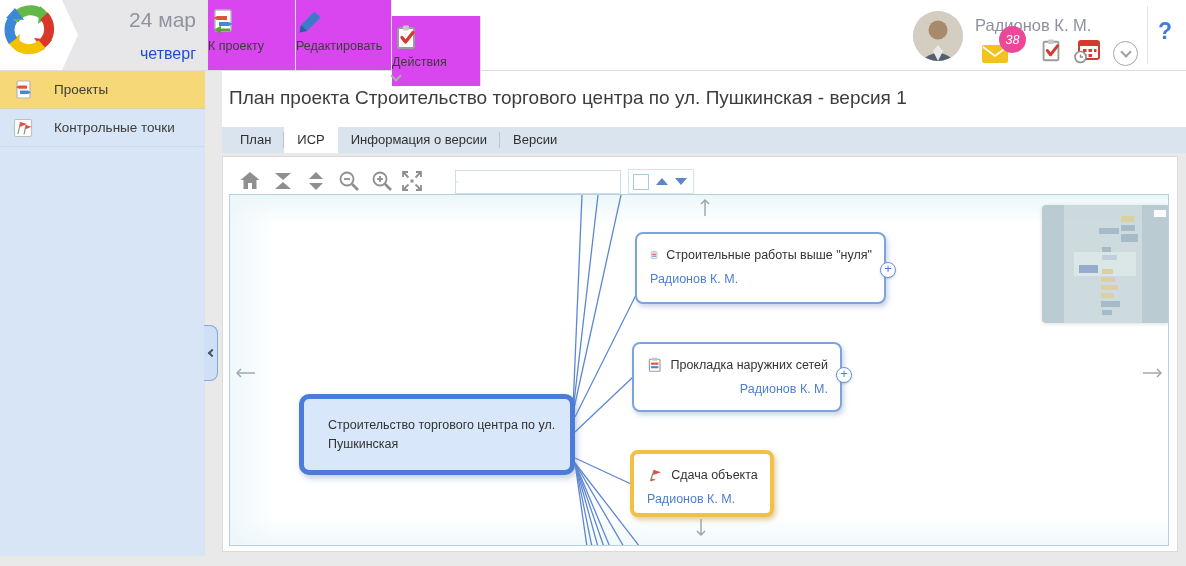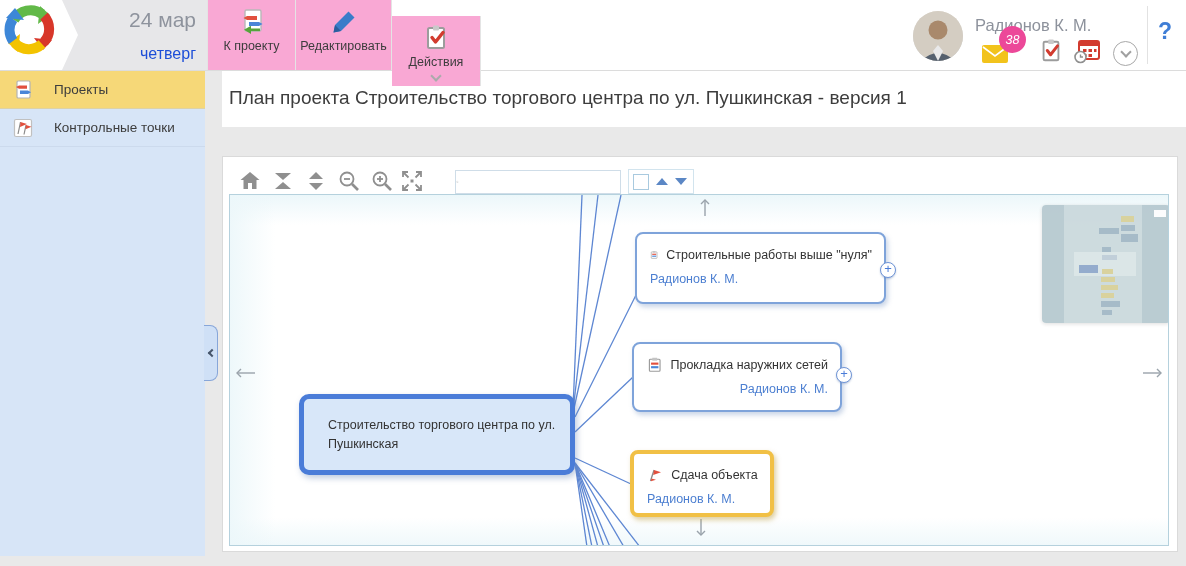--- a/index.html
+++ b/index.html
@@ -8,22 +8,22 @@
   .app { position:relative; width:1186px; height:566px; background:#e9e9e9; }
 
   
   .header { position:absolute; left:0; top:0; width:1186px; height:71px; background:#fff; border-bottom:1px solid #dcdcdc; z-index:30; }
   .logo-wrap { position:absolute; left:0; top:0; width:64px; height:70px; background:#fff; }
   .date-chip { position:absolute; left:62px; top:0; width:146px; height:70px; background:#e7e7e9;
                clip-path:polygon(0 0,100% 0,100% 100%,0 100%,16px 50%);
                display:flex; flex-direction:column; justify-content:center; align-items:flex-end; padding-right:12px; }
   .date-day { font-size:21px; color:#8e939d; line-height:24px;text-align:right; }
   .date-weekday { font-size:16px; color:#1d4ed8; line-height:19px;margin-top:12px; }
-  .hbtn { position:absolute; top:0; height:70px; background:#f9a8d4; border-right:1px solid #e4e4e4; cursor:pointer;
-          display:flex; flex-direction:column; align-items:center; }
+  .hbtn { position:absolute; top:0; height:70px; background:#d946ef; border-right:1px solid #e4e4e4; cursor:pointer;
+          display:flex; flex-direction:column; align-items:flex-start; }
   .hbtn .ic { margin-top:7px; height:30px; display:flex; align-items:center; }
   .hbtn .lbl { font-size:12.5px; color:#3c3c3c; margin-top:2px; }
   .chev { width:8px; height:8px; border-right:2px solid #ababab; border-bottom:2px solid #ababab; transform:rotate(45deg); margin-top:3px; }
   .avatar { position:absolute; left:913px; top:11px; width:50px; height:50px; border-radius:50%; overflow:hidden;
             background:linear-gradient(180deg,#e8e3da,#c2c8d0); cursor:pointer; }
   .user-name { position:absolute; left:975px; top:16px; width:170px; font-size:16.5px; color:#8d929c; }
   .mail-ic { position:absolute; left:981px; top:43px; cursor:pointer; }
   .mail-badge { position:absolute; left:999px; top:26px; width:27px; height:27px; border-radius:50%; background:#ec4899;
                 color:#fff; font-size:12.5px; display:flex; align-items:center; justify-content:center; z-index:2;font-style:italic; }
   .tasks-ic { position:absolute; left:1038px; top:38px; cursor:pointer; }
@@ -232,20 +232,26 @@
     </div>
   </div>
   <div class="panel-handle">
       <span class="chv"></span>
     </div>
 
   <div class="title-block">
     <div class="page-title">План проекта Строительство торгового центра по ул. Пушкинская - версия 1</div>
   </div>
 
+  <div class="tabbar">
+    <div class="tab">План</div>
+    <div class="tab active">ИСР</div>
+    <div class="tab">Информация о версии</div>
+    <div class="tab">Версии</div>
+  </div>
 
   <div class="card">
 
     <span class="tbtn" style="left:15px;">
       <svg width="24" height="24" viewBox="0 0 24 24">
           <polygon points="12,3 2.5,11 21.5,11" fill="#8f8f8f"></polygon>
           <rect x="5.5" y="11" width="13" height="9" fill="#8f8f8f"></rect>
           <rect x="10" y="14" width="4" height="6" fill="#fff"></rect>
         </svg>
     </span>

